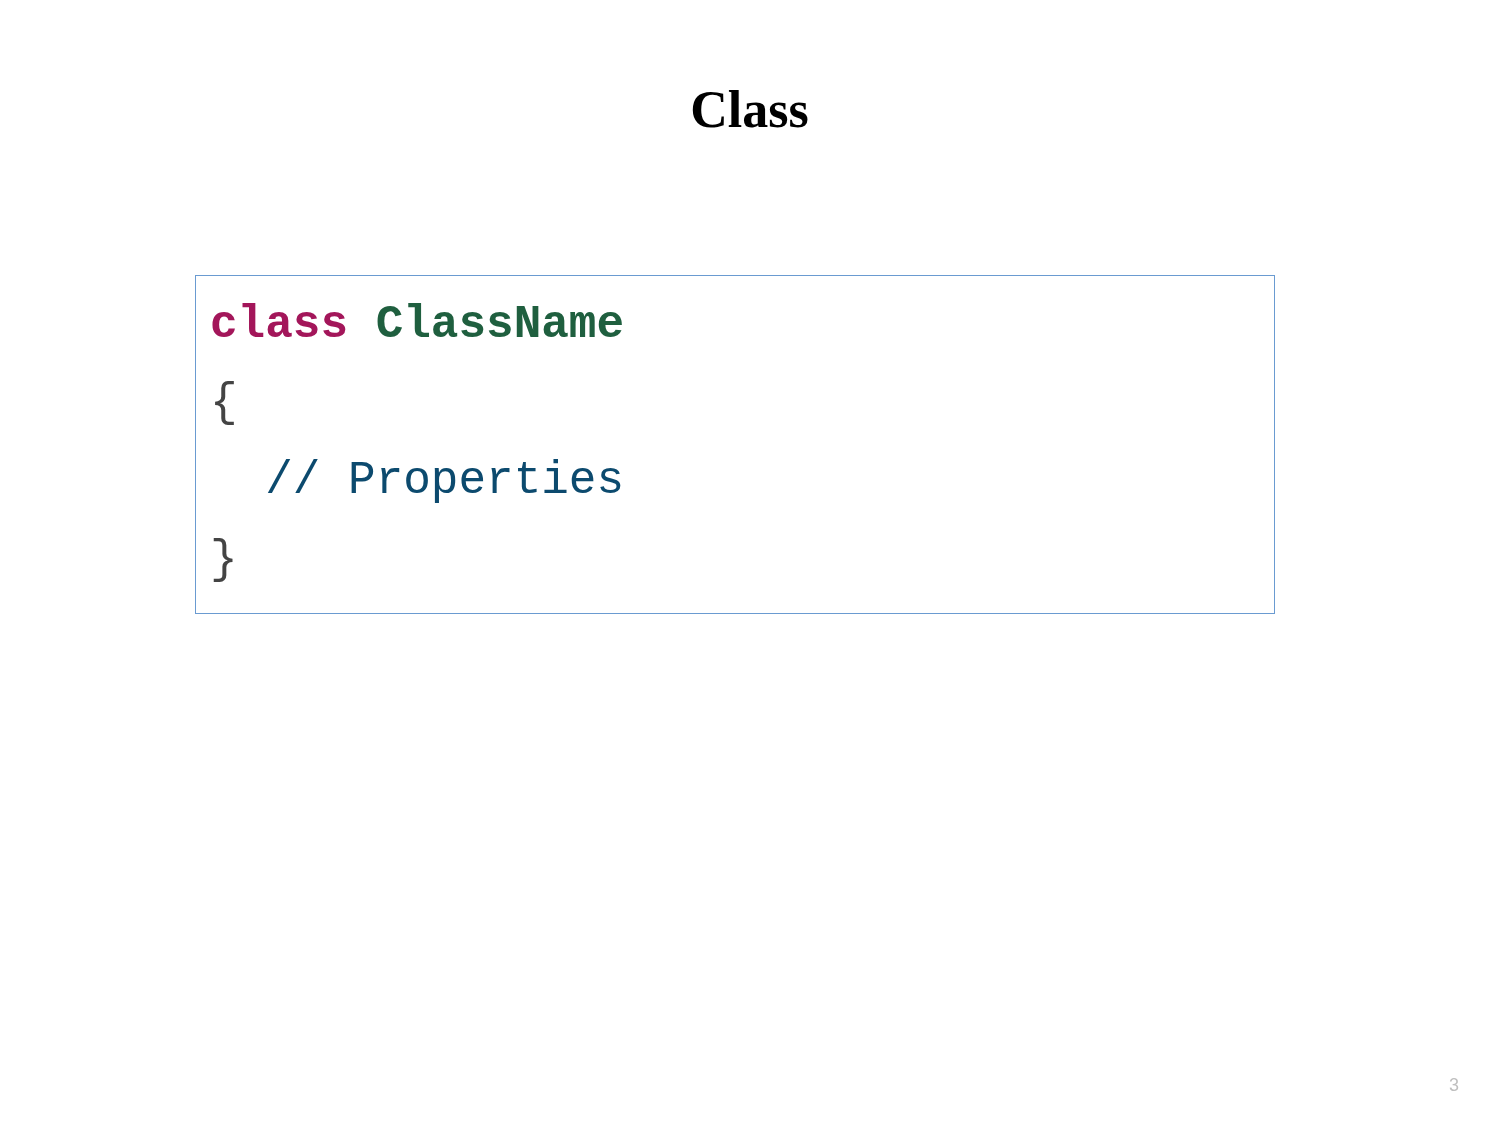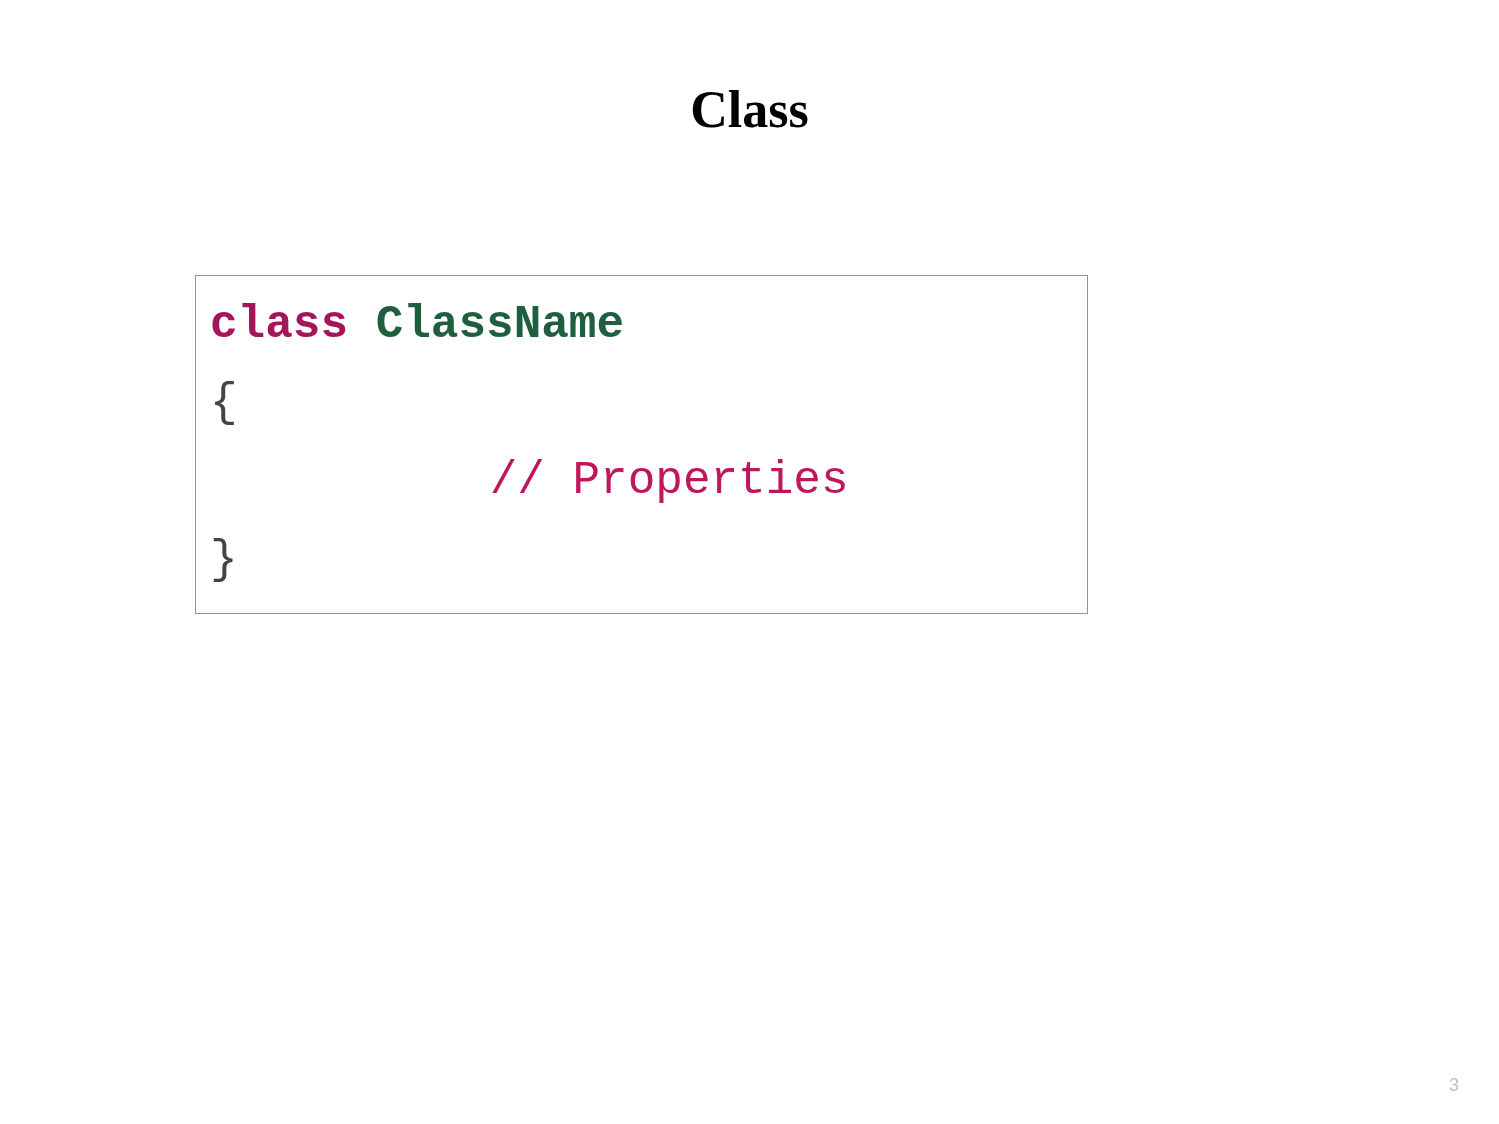--- a/index.html
+++ b/index.html
@@ -18,21 +18,21 @@
       text-align: center;
       font-size: 52px;
       font-weight: bold;
       color: #000000;
       padding-top: 80px;
     }
     .code-box {
       position: absolute;
       left: 195px;
       top: 275px;
-      width: 893px;
+      width: 1080px;
       border: 1px solid #6a9bd1;
       background: #ffffff;
       padding: 10px 14px 14px 14px;
       font-family: "Courier New", Courier, monospace;
       font-size: 46px;
       line-height: 1.7;
       color: #1a1a1a;
     }
     .code-line {
       white-space: pre;
@@ -42,22 +42,21 @@
       font-weight: bold;
     }
     .classname {
       color: #1f5f3f;
       font-weight: bold;
     }
     .brace {
       color: #444444;
     }
     .comment {
-      color: #be185d;
-      text-align: center;
+      color: #0c4a6e;
     }
     .page-number {
       position: absolute;
       bottom: 28px;
       right: 40px;
       font-family: Arial, Helvetica, sans-serif;
       font-size: 18px;
       color: #bfbfbf;
     }
   </style>

